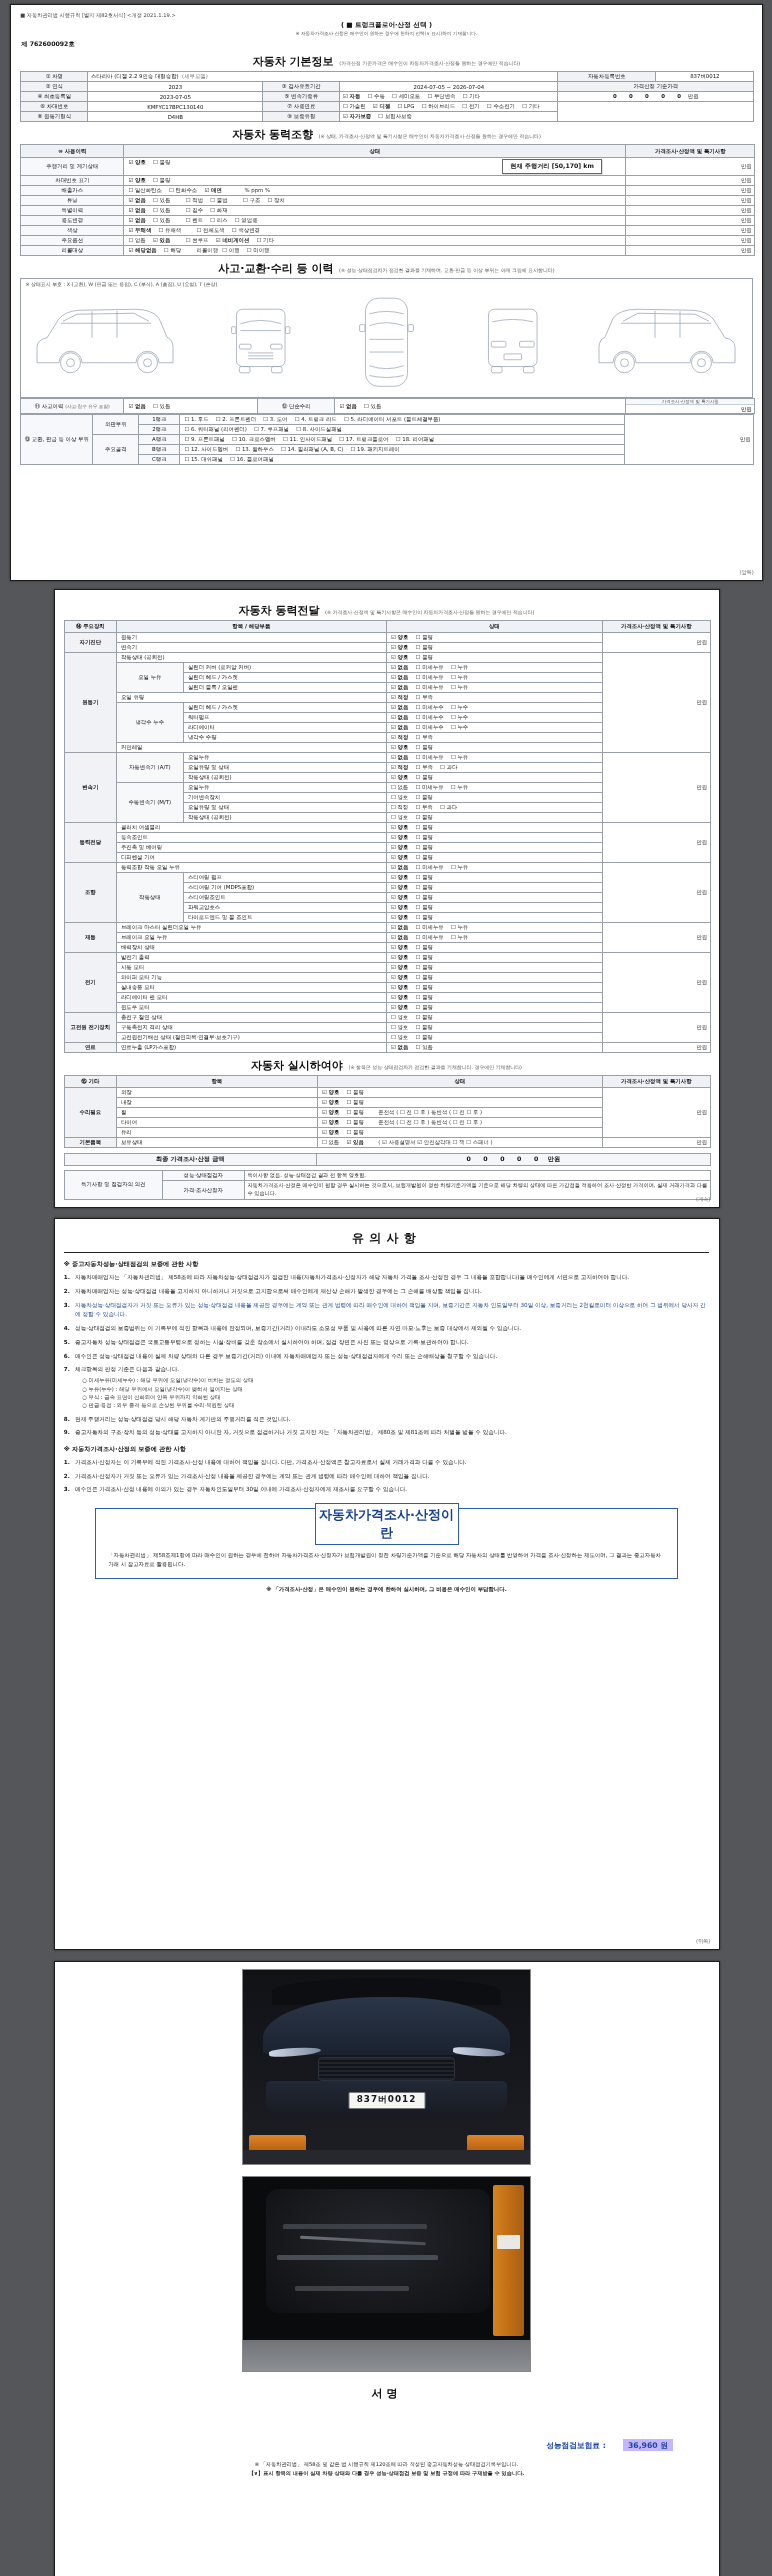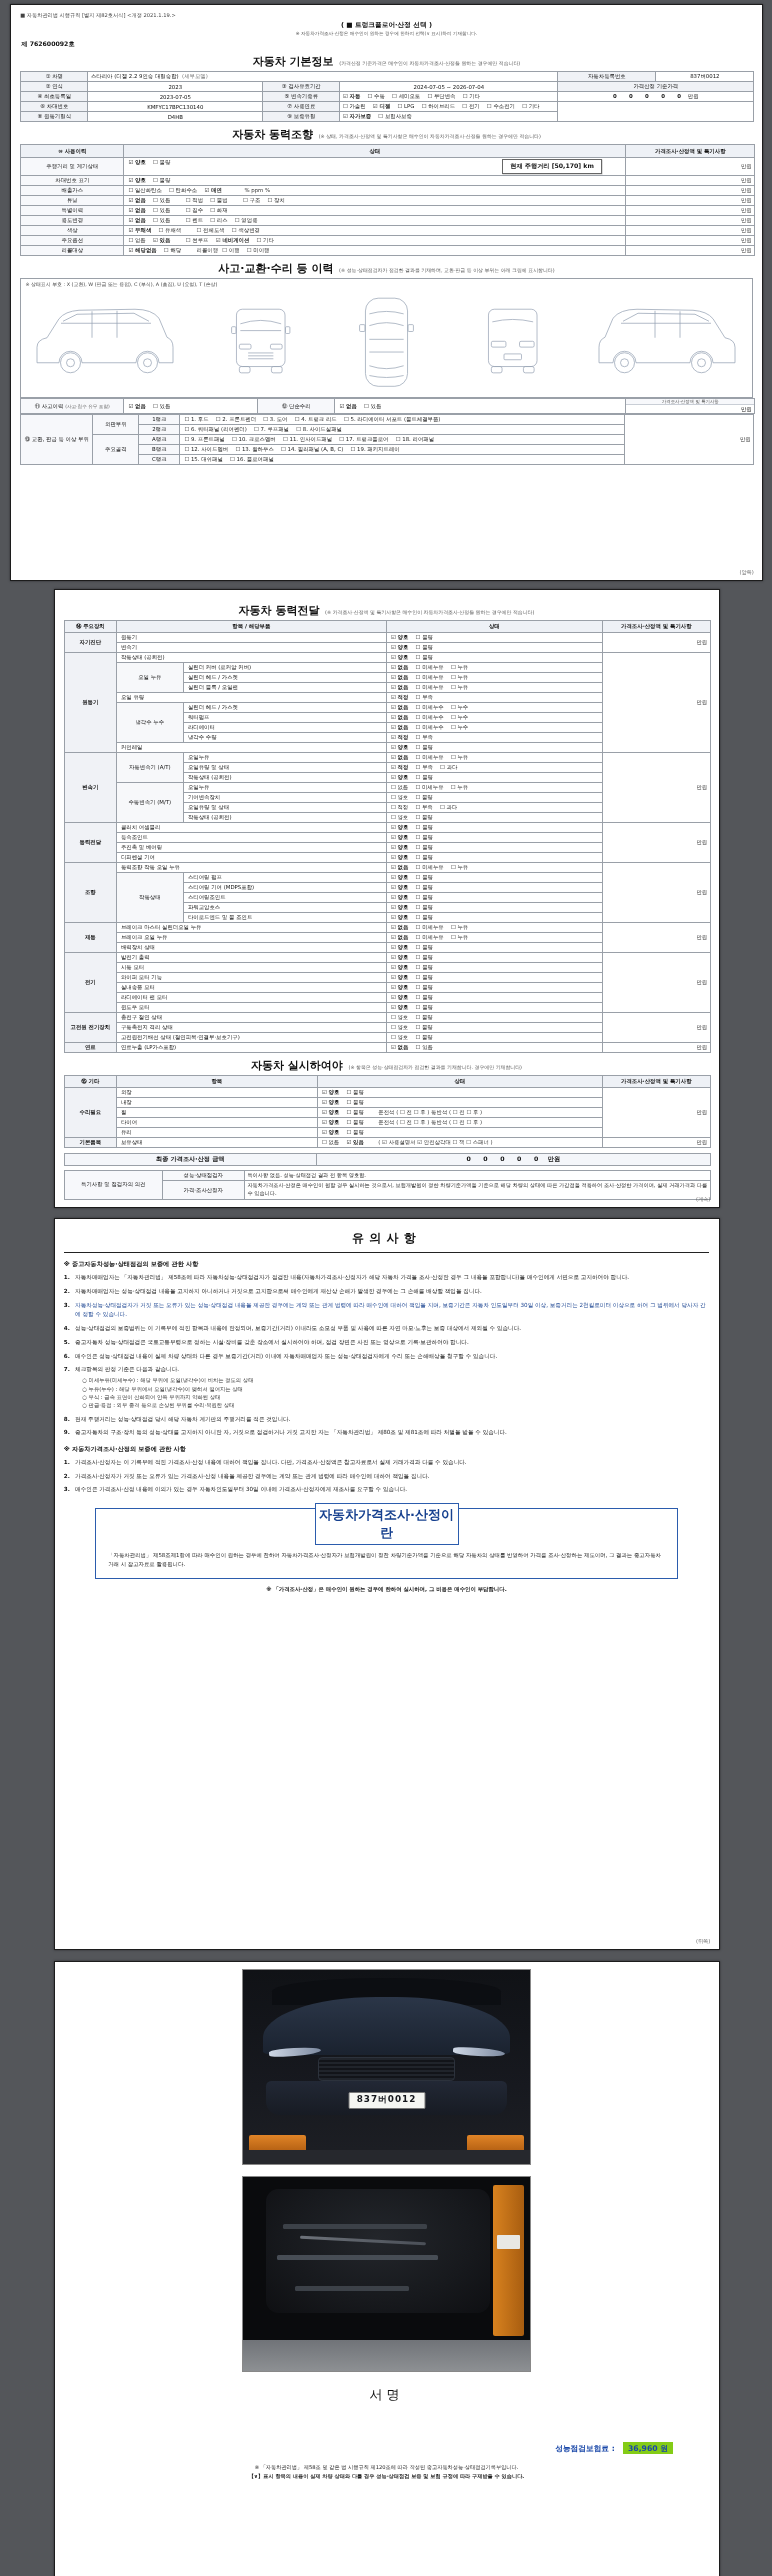--- a/index.html
+++ b/index.html
@@ -77,24 +77,24 @@
 .under-body{position:absolute;top:6%;left:8%;right:14%;height:64%;background:radial-gradient(ellipse at 50% 40%,#23262b 0%,#17191d 60%,#0e0f12 100%);border-radius:12.4px}
 .under-member{position:absolute;height:5.2px;background:#3c4148;border-radius:1.5px}
 .um1{top:24%;left:14%;width:50%}
 .um2{top:40%;left:12%;width:56%;background:#474d55}
 .um3{top:56%;left:18%;width:40%}
 .exhaust{position:absolute;top:32%;left:20%;width:44%;height:3.1px;background:linear-gradient(90deg,#6d727a,#4a4f57);border-radius:1.5px;transform:rotate(3deg)}
 .lift-post{position:absolute;top:4%;right:2%;width:11%;height:78%;background:linear-gradient(90deg,#d8821f,#a85d10);border-radius:2.1px}
 .lift-label{position:absolute;top:30%;right:3.5%;width:8%;height:7%;background:#e8e8e4;border-radius:1px}
 .under-floor{position:absolute;bottom:0;left:0;right:0;height:16%;background:linear-gradient(180deg,#707378,#8d9093)}
 .sign-wrap{margin:13.4px 46px 4.1px;text-align:center}
-.sign-label{font-size:13px;font-weight:normal;letter-spacing:4.1px}
+.sign-label{font-size:11px;font-weight:bold;letter-spacing:4.1px}
 .sign-box{height:36px}
 .fee-line{text-align:right;margin:2.1px 36px 9.3px;font-size:7.7px;font-weight:bold;color:#1846a8}
-.fee-line .fee-val{background:#84cc16;padding:1.5px 5.2px;margin-left:8px}
+.fee-line .fee-val{background:#c4b5fd;padding:1.5px 5.2px;margin-left:17px}
 .foot-note{text-align:center;font-size:5.2px;color:#222;line-height:1.7}
 .foot-note.b{font-weight:bold}
 .hist-pricecell{padding:0 2.6px;text-align:right}
 </style>
 </head>
 <body>
 
 <div class="page" id="page1">
   <div class="law-note">■ 자동차관리법 시행규칙 [별지 제82호서식] &lt;개정 2021.1.19.&gt;</div>
   <div class="doc-subtitle">( ■ 트렁크플로어·산정 선택 )</div>

